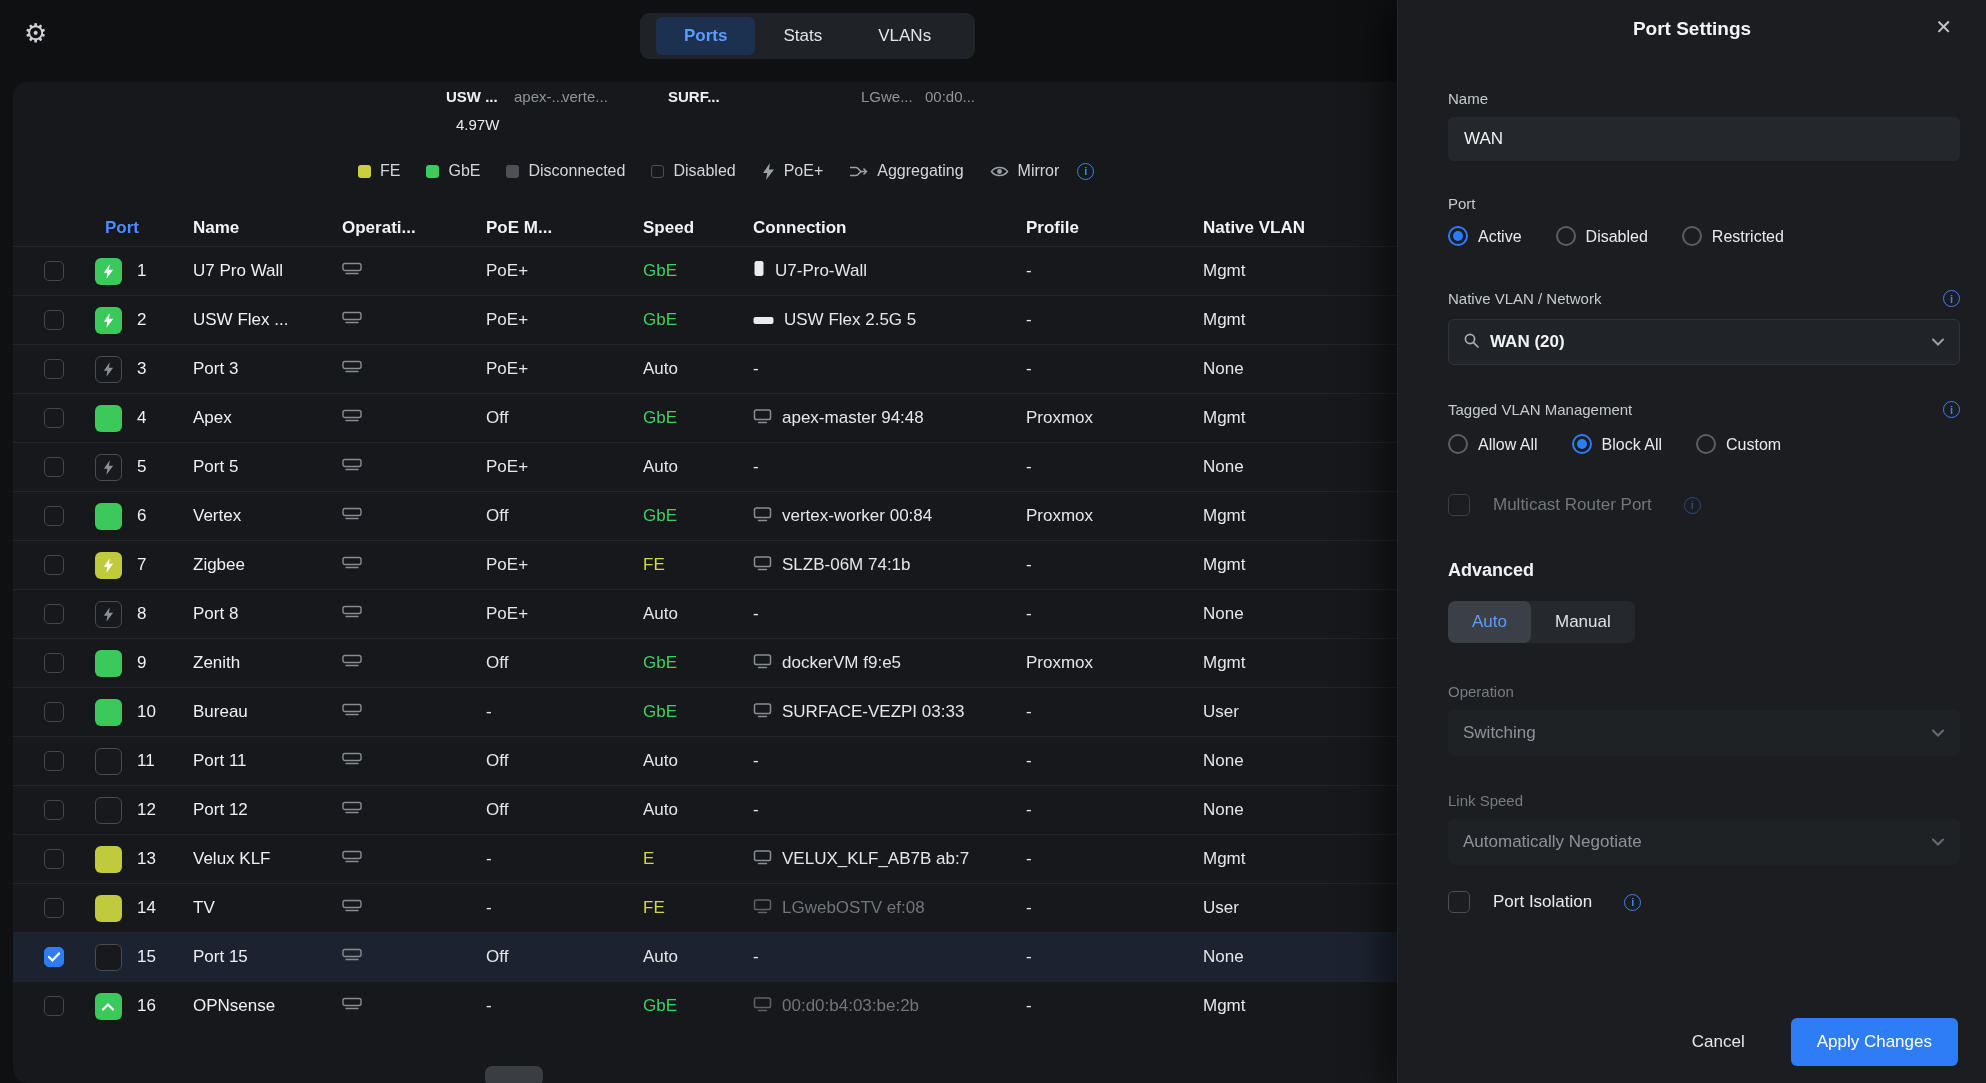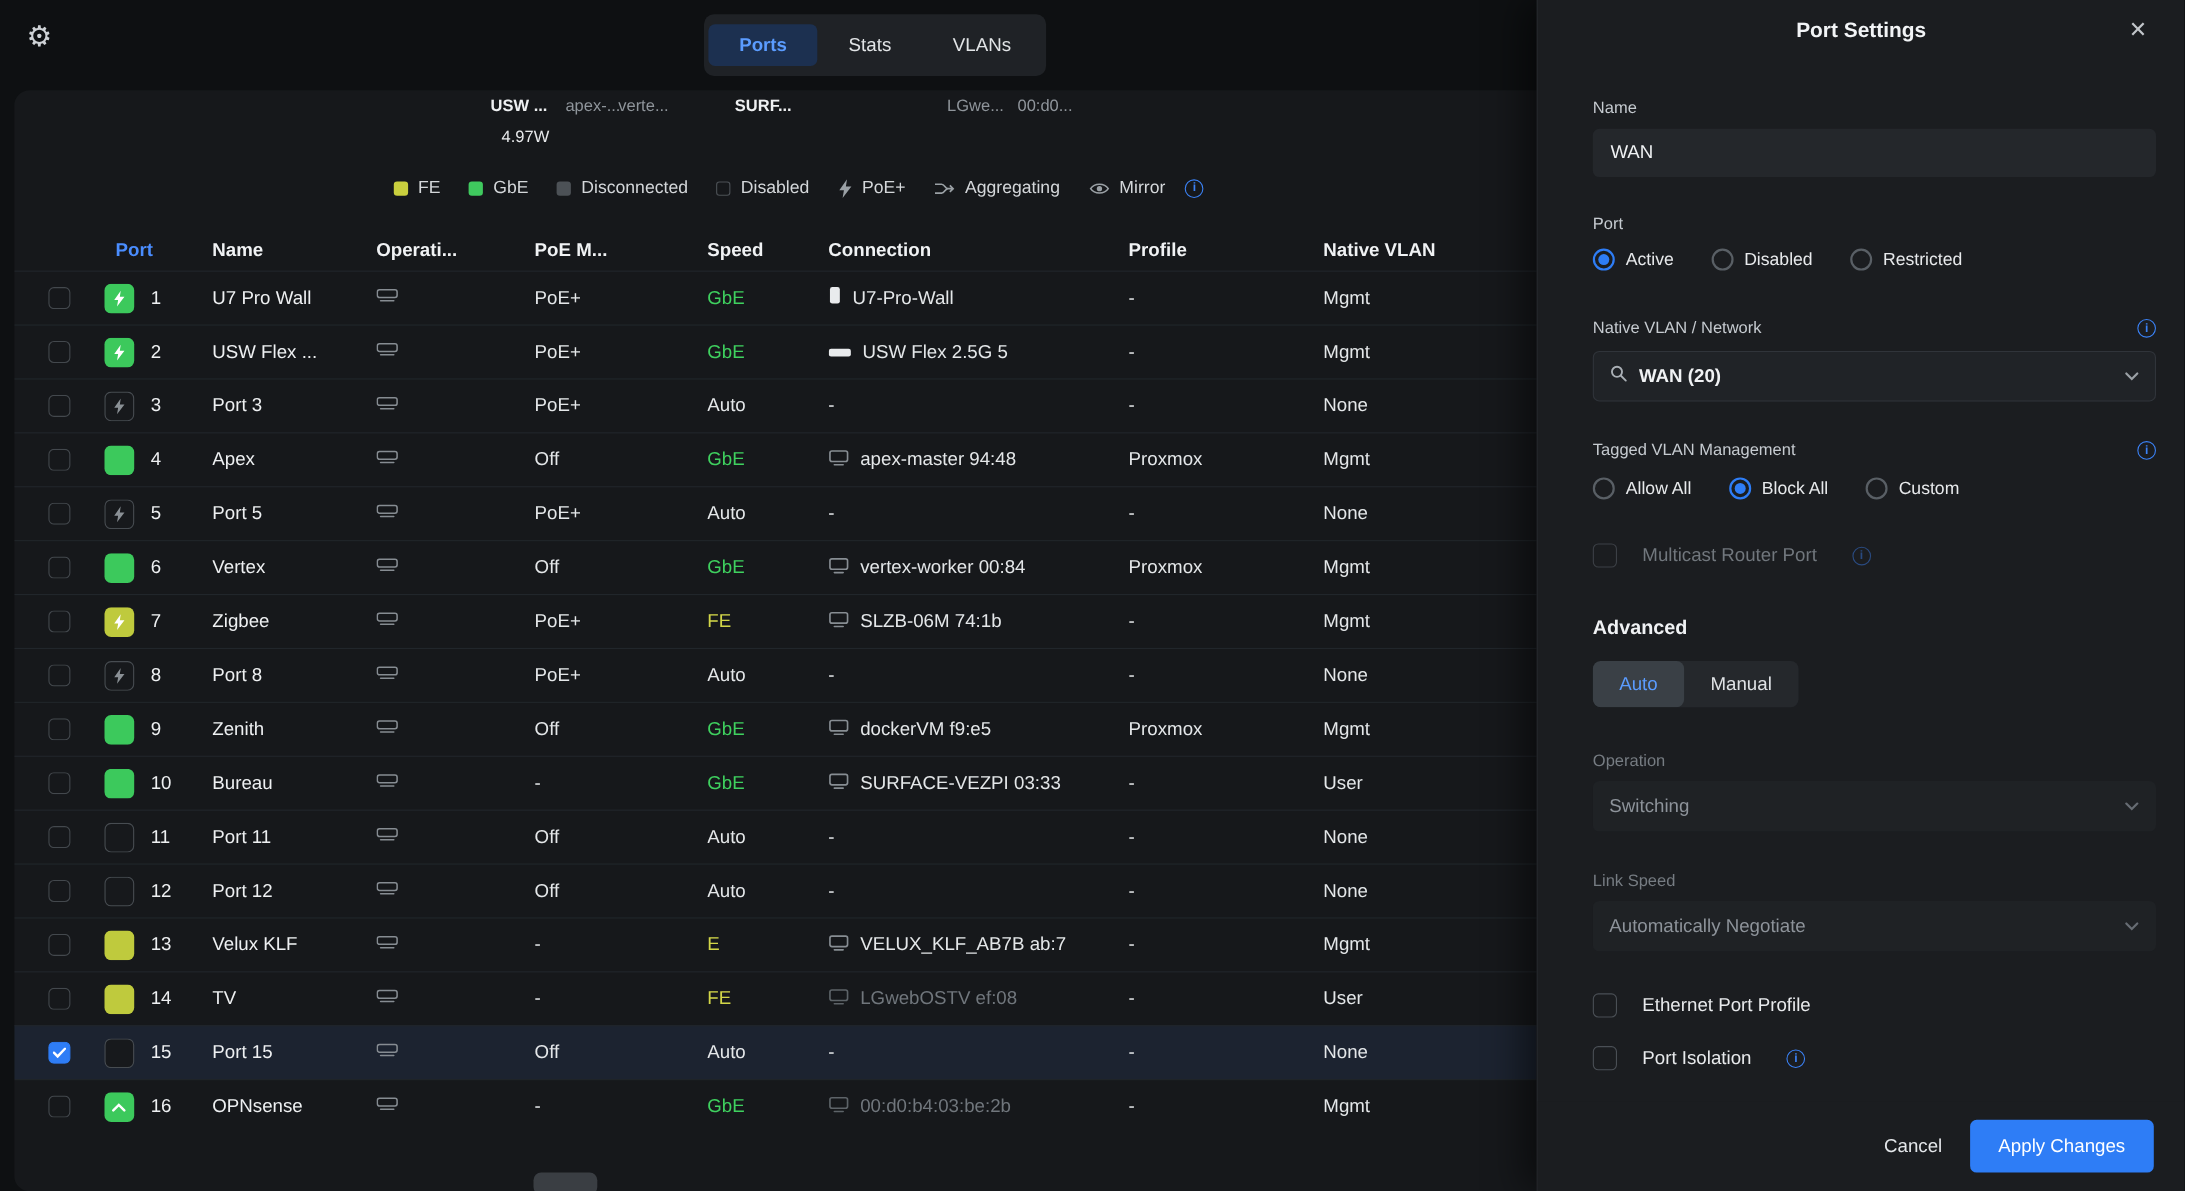--- a/index.html
+++ b/index.html
@@ -2,22 +2,22 @@
 <html><head>
 <meta charset="utf-8">
 <style>
   * { margin:0; padding:0; box-sizing:border-box; }
   html,body { width:1986px; height:1083px; overflow:hidden; background:#0e1012;
     font-family:"Liberation Sans", sans-serif; color:#e8eaec; }
   .app { position:relative; width:1986px; height:1083px; }
 
   
   .gear { position:absolute; left:24px; top:20px; font-size:26px; color:#ced2d6; cursor:pointer; line-height:1; }
-  .tabs { position:absolute; left:640px; top:13px; height:56px; background:#1f2226; border-radius:9px;
-    display:flex; align-items:center; padding:4px; }
+  .tabs { position:absolute; left:640px; top:13px; height:46px; background:#1f2226; border-radius:9px;
+    display:flex; align-items:center; padding:16px; }
   .tab { padding:0 28px; height:38px; display:flex; align-items:center; font-size:17px; color:#e2e5e7;
     border-radius:6px; cursor:pointer; font-weight:400; }
   .tab.active { background:#1c3050; color:#5b9cff; font-weight:700; }
 
   
   .card { position:absolute; left:13px; top:82px; width:1960px; height:1001px; background:#16181b;
     border-radius:14px; overflow:hidden; }
   .ov-label { position:absolute; top:6px; font-size:15px; color:#8f959b; white-space:nowrap; cursor:pointer; }
   .ov-label.bold { color:#eef0f2; font-weight:700; }
   .ov-sub { position:absolute; top:34px; font-size:15px; color:#e8eaec; }
@@ -83,21 +83,21 @@
   .info.dim { opacity:.45; }
   .chk-row { display:flex; align-items:center; gap:23px; font-size:17px; color:#e8eaec; cursor:pointer; }
   .pchk { width:22px; height:22px; border:1.5px solid #4a4f55; border-radius:5px; flex:none; }
   .chk-row.dim { color:#71777d; }
   .chk-row.dim .pchk { border-color:#3c4046; }
   .h-adv { font-size:18px; font-weight:700; color:#f0f2f4; }
   .seg { display:inline-flex; background:#25282c; border-radius:7px; overflow:hidden; }
   .seg-item { padding:11px 24px; font-size:17px; color:#dfe2e5; cursor:pointer; }
   .seg-item.active { background:#3a4046; color:#5b9cff; border-radius:7px; }
   .pfoot { position:absolute; bottom:0; left:0; width:100%; height:82px; display:flex; align-items:center;
-    justify-content:flex-end; gap:25px; padding:0 28px; background:#1b1d20; }
+    justify-content:flex-end; gap:46px; padding:0 28px; background:#1b1d20; }
   .btn-cancel { font-size:17px; color:#e4e7ea; cursor:pointer; }
   .btn-apply { background:#2e7df6; color:#fff; font-size:17px; font-weight:400; padding:14px 26px;
     border-radius:6px; cursor:pointer; border:none; }
   .mt34{margin-top:34px}.mt14{margin-top:14px}.mt44{margin-top:44px}.mt36{margin-top:36px}
   .mt16{margin-top:16px}.mt40{margin-top:40px}.mt20{margin-top:20px}.mt10{margin-top:10px}
   .mt26{margin-top:26px}.mt38{margin-top:38px}
 </style>
 </head>
 <body>
 
@@ -707,24 +707,20 @@
       <div class="flabel dimtext mt36">Link Speed</div>
       <div class="select disabled mt10">
         <span class="val">Automatically Negotiate</span>
         <span class="chev">
             <svg width="14" height="9" viewBox="0 0 14 9">
               <path d="M2 1.5 L7 6.5 L12 1.5" fill="none" stroke="#666c73" stroke-width="2" stroke-linecap="round"></path>
             </svg>
           </span>
       </div>
 
-      <div class="chk-row mt38">
-        <span class="pchk"></span>
-        <span>Ethernet Port Profile</span>
-      </div>
 
       <div class="chk-row mt26">
         <span class="pchk"></span>
         <span>Port Isolation</span>
         <span class="info">i</span>
       </div>
     </div>
 
     <div class="pfoot">
       <span class="btn-cancel">Cancel</span>

